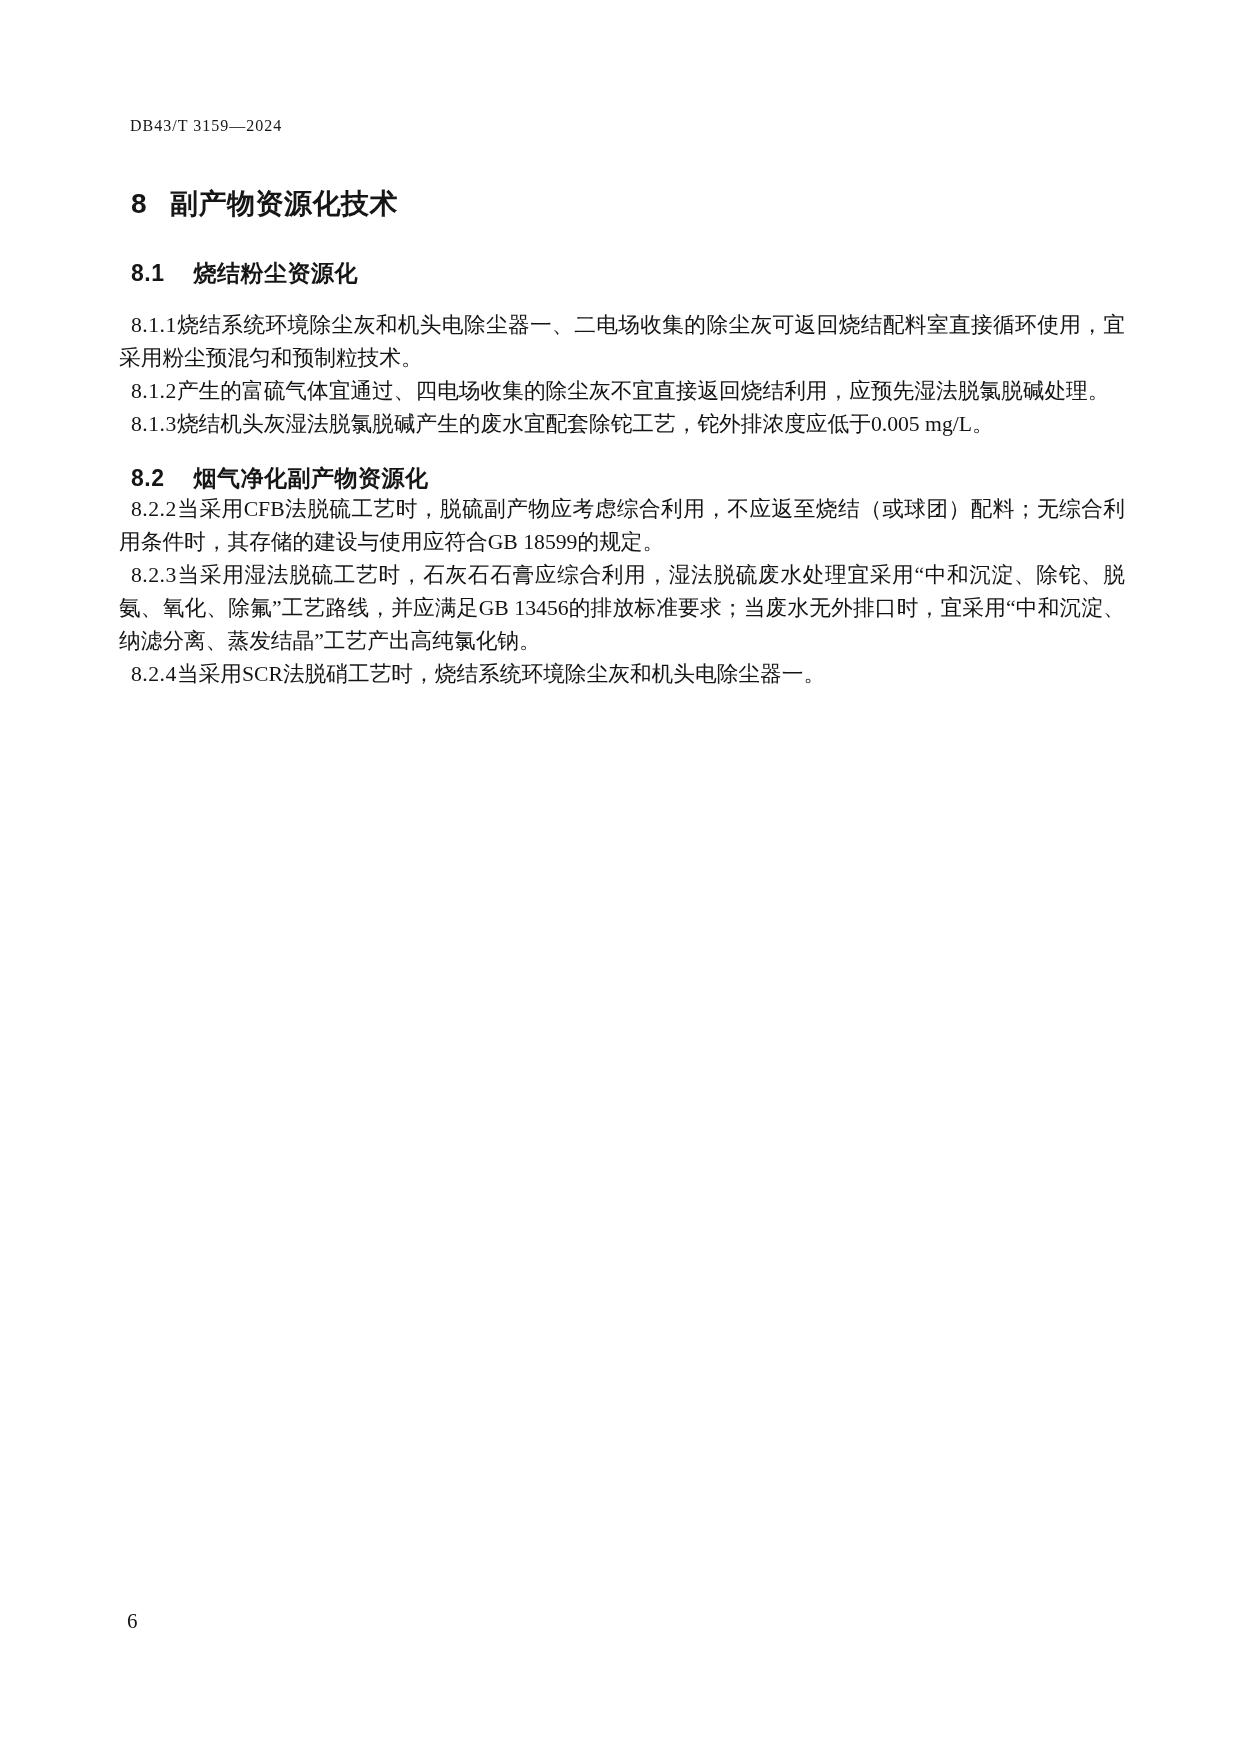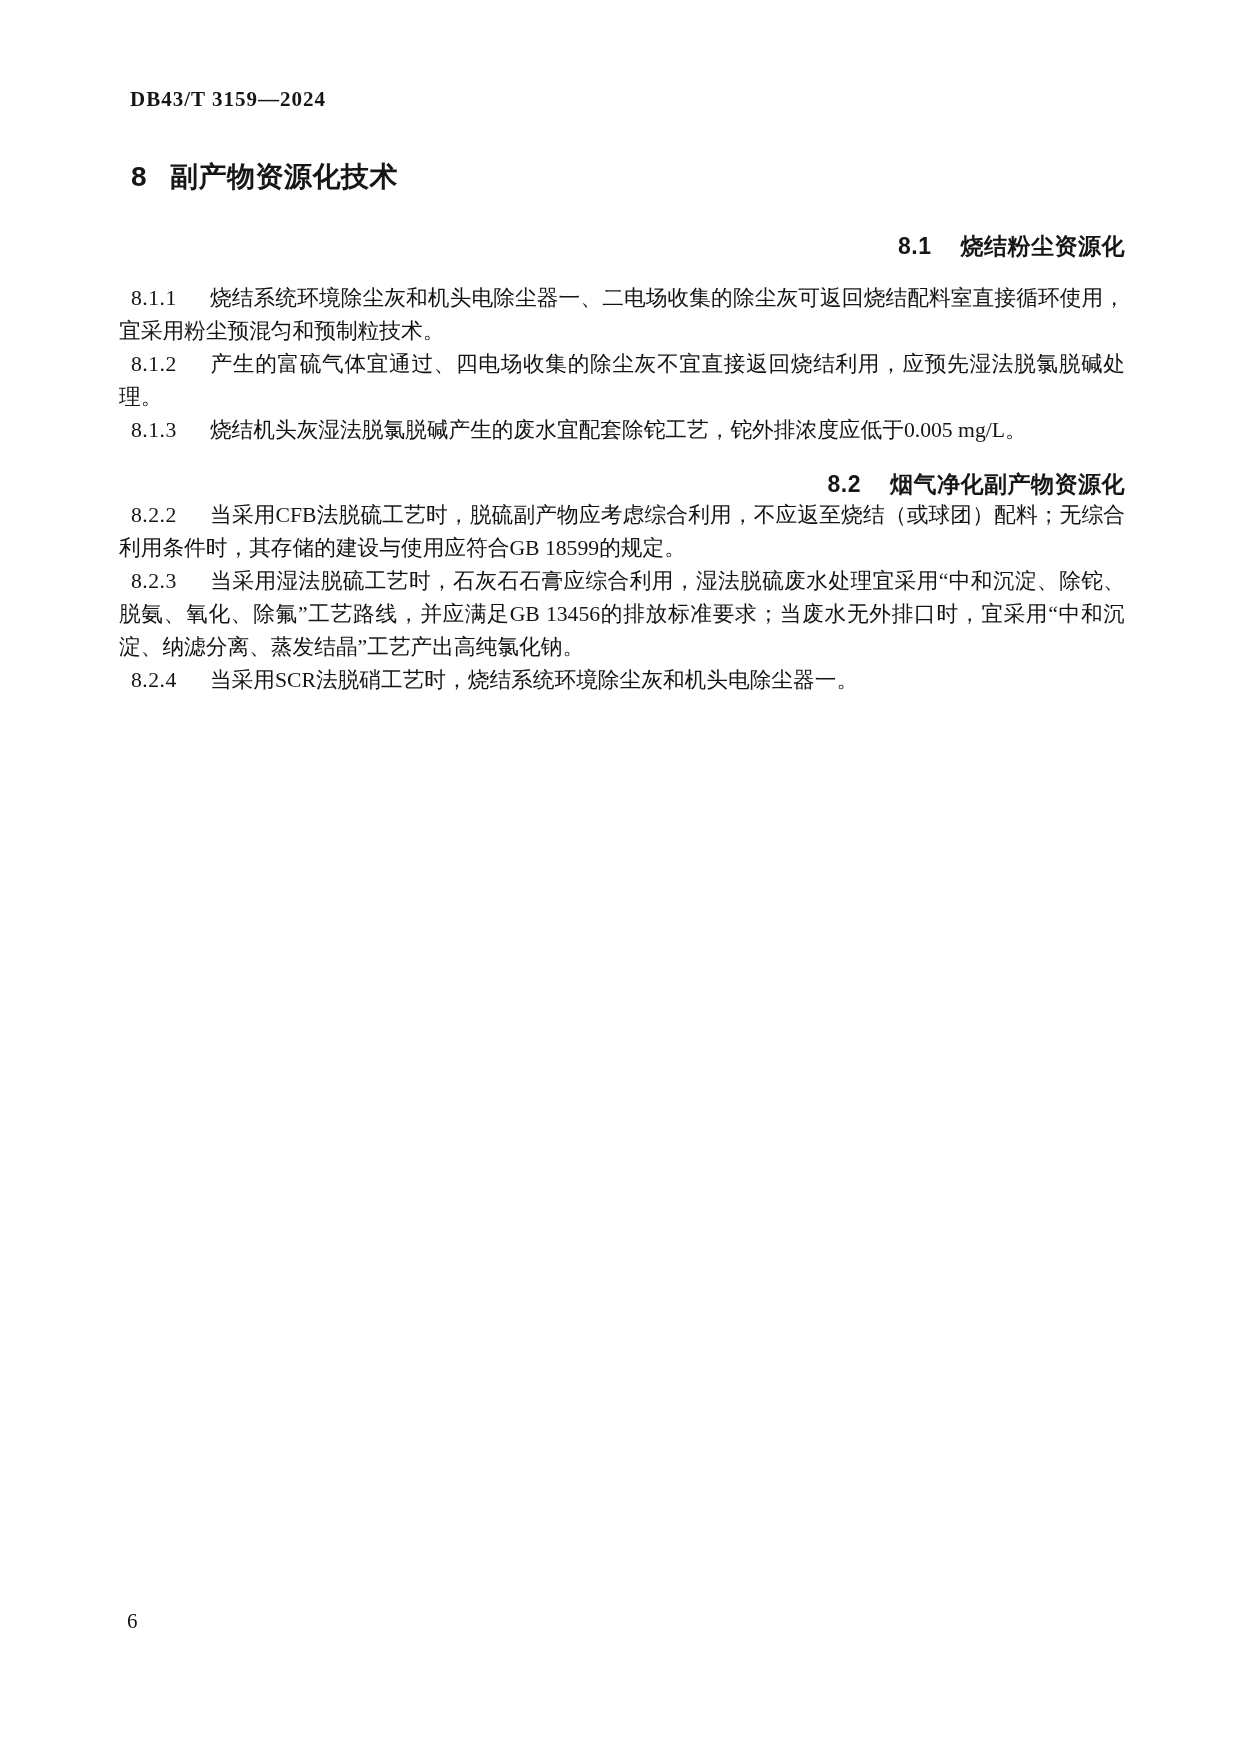--- a/index.html
+++ b/index.html
@@ -17,57 +17,54 @@
     inset: 0;
     background: #ffffff;
   }
   .content {
     position: absolute;
     left: 119px;
     top: 0;
     width: 1006px;
   }
   .doc-code {
-    padding-top: 86px;
+    padding-top: 113px;
     padding-left: 11px;
-    font-size: 21px;
+    font-size: 16px;
     line-height: 26px;
     letter-spacing: 1px;
     white-space: nowrap;
-    font-weight: bold;
   }
   h1.chapter {
     margin-top: 50px;
     font-family: "Liberation Sans", "DejaVu Sans", sans-serif;
     font-weight: bold;
     font-size: 28px;
     line-height: 30px;
     letter-spacing: 0.5px;
   }
   h1.chapter .num { padding-left: 12px; margin-right: 23px; }
   h2.sec-title {
     font-family: "Liberation Sans", "DejaVu Sans", sans-serif;
     font-weight: bold;
     font-size: 23px;
     line-height: 30px;
     letter-spacing: 0.5px;
-    text-align: right;
   }
   h2.sec-title .num { padding-left: 12px; margin-right: 29px; }
   h2.first  { margin-top: 39px; margin-bottom: 21px; }
   h2.second { margin-top: 22px; margin-bottom: 0; }
   p.clause {
     font-size: 21.7px;
     line-height: 33px;
     text-align: justify;
     color: #141414;
   }
   p.clause .cnum {
     padding-left: 12px;
-    margin-right: 33px;
     letter-spacing: 0.5px;
     white-space: nowrap;
   }
   .page-number {
     position: absolute;
     left: 119px;
     top: 1608px;
     padding-left: 8px;
     font-size: 21px;
     line-height: 26px;

